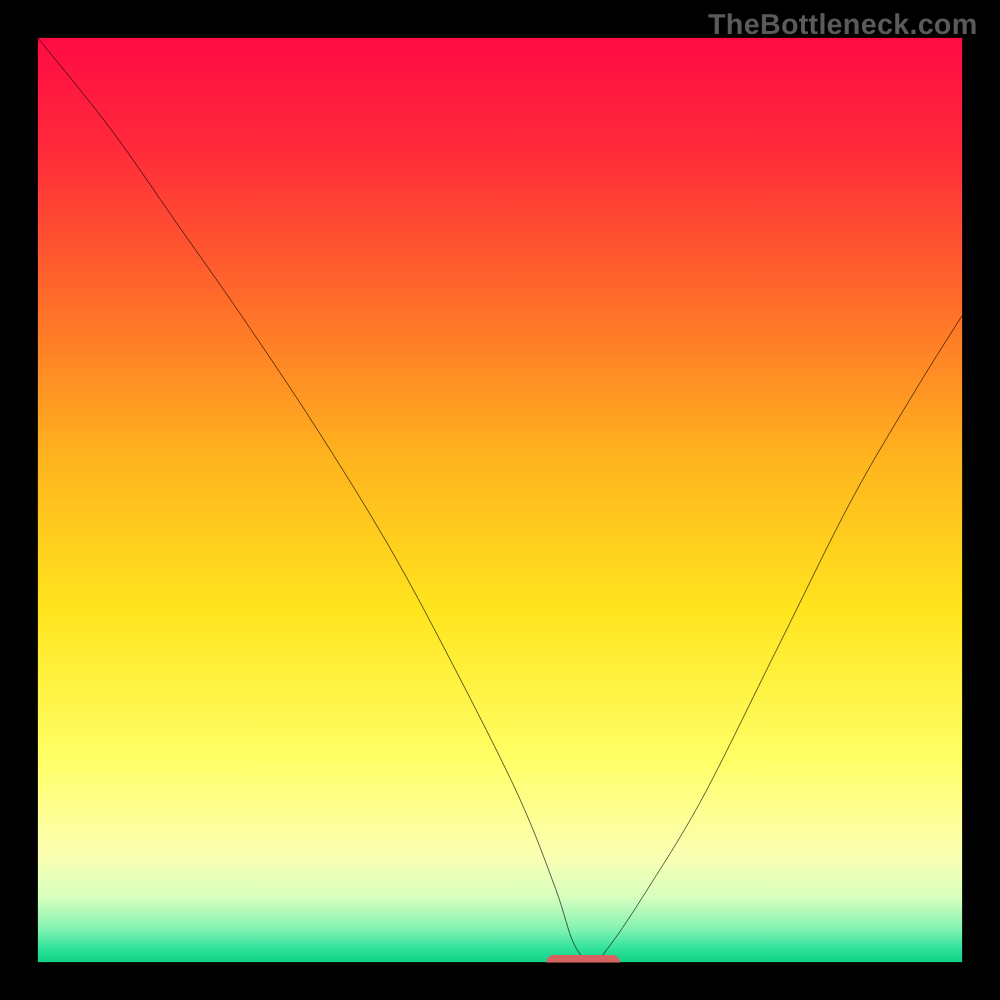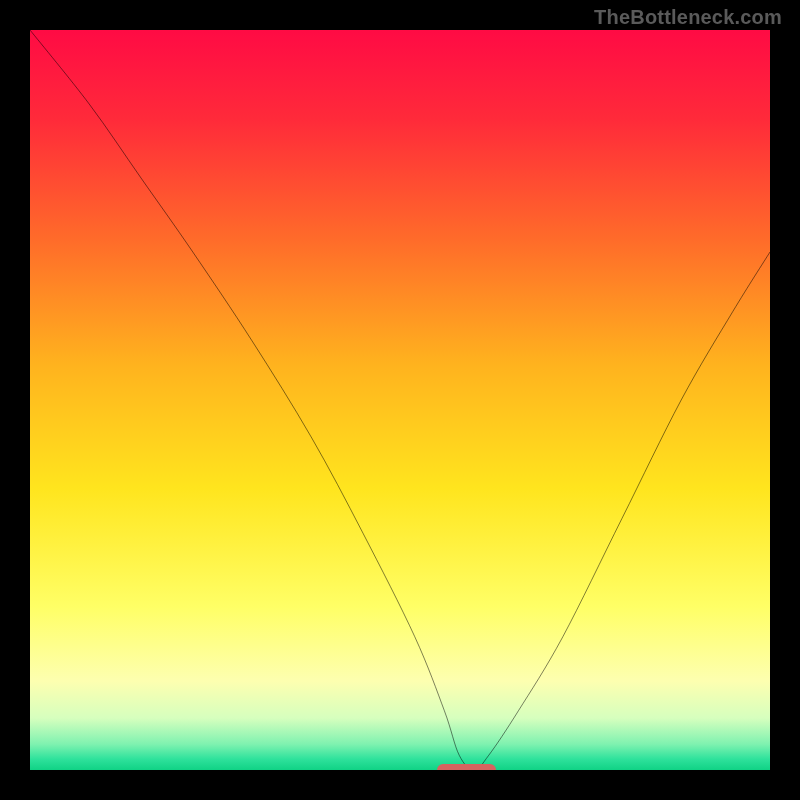--- a/index.html
+++ b/index.html
@@ -44,21 +44,21 @@
     position: absolute;
     height: 12px;
     border-radius: 6px;
     background: #d6635f;
   }
   .watermark {
     position: absolute;
     top: 6px;
     right: 18px;
     font-family: Arial, Helvetica, sans-serif;
-    font-size: 20px;
+    font-size: 23px;
     font-weight: 600;
     color: #5a5a5a;
     letter-spacing: 0.2px;
   }
 </style>
 </head>
 <body>
 
 <div class="frame">
 

